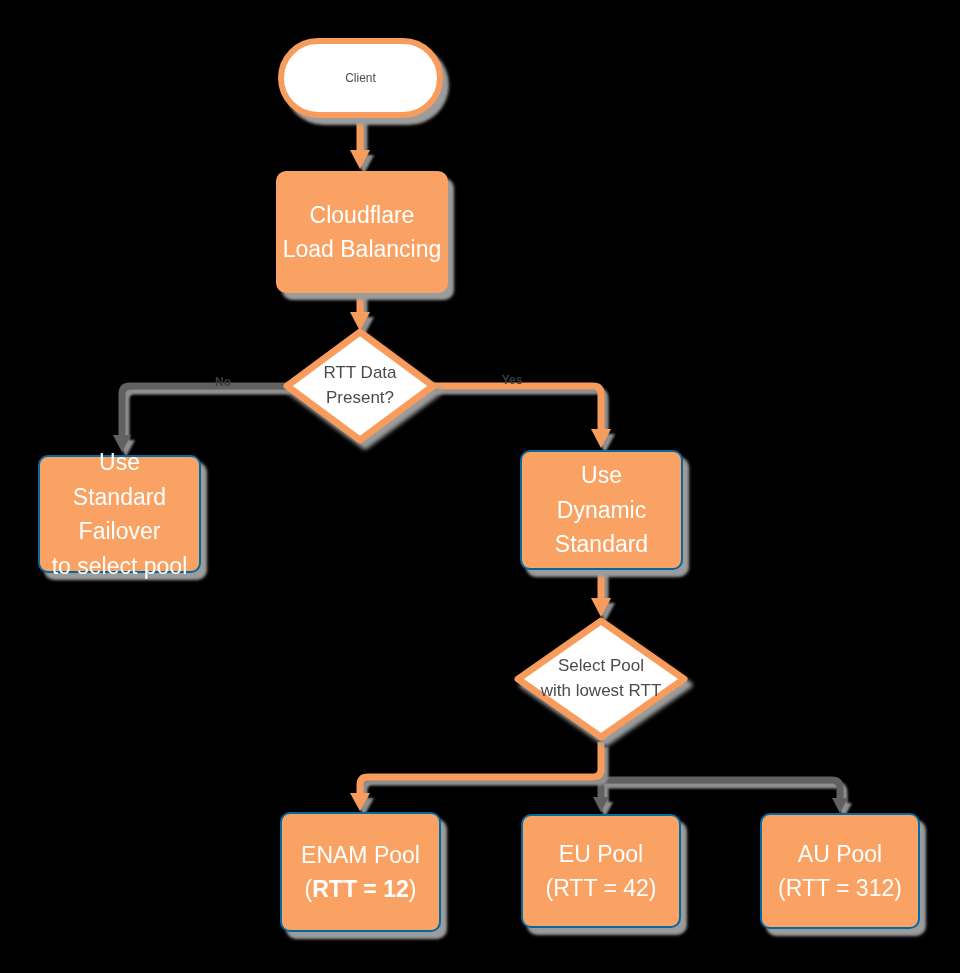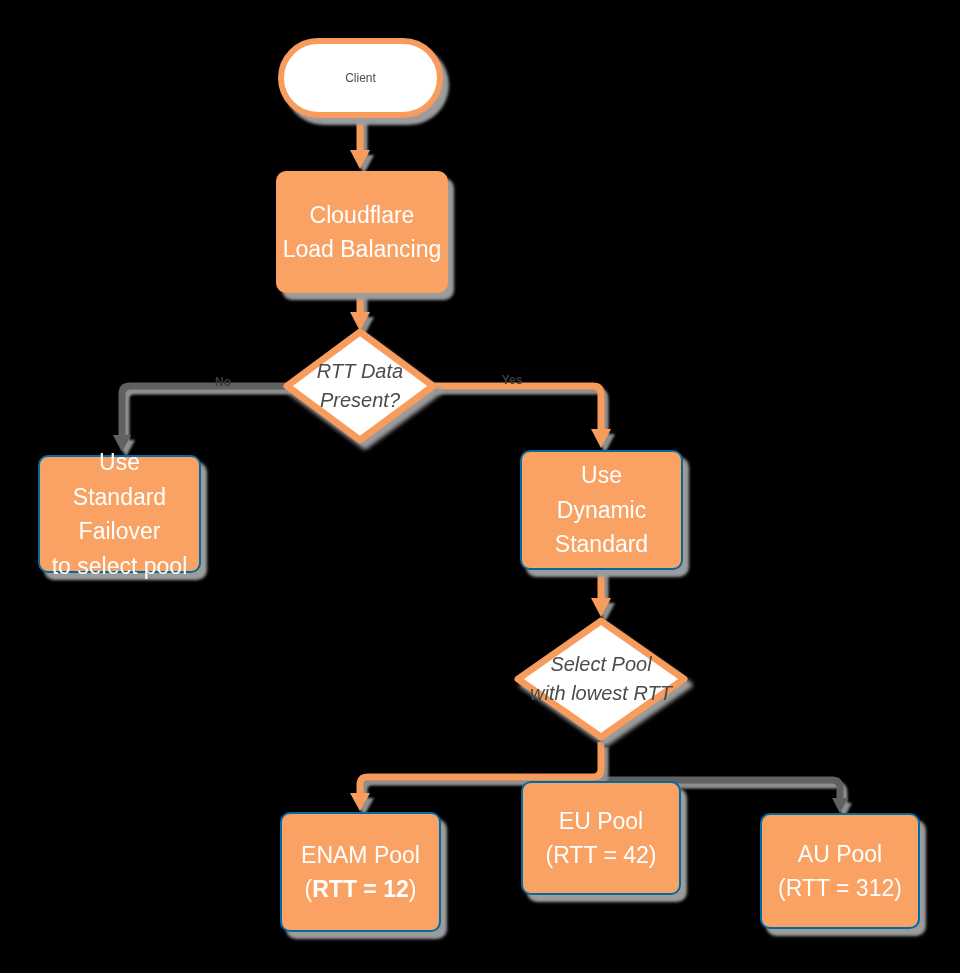--- a/index.html
+++ b/index.html
@@ -57,24 +57,23 @@
   }
   .diamond polygon {
     fill: #FFFFFF;
     stroke: var(--orange);
     stroke-width: 7;
     stroke-linejoin: round;
   }
   .dtext {
     position: relative;
     color: var(--text_dark);
-    font-size: 20px;
+    font-size: 17px;
     line-height: 1.45;
     z-index: 1;
-    font-style: italic;
   }
   .line { display: block; }
   .edge-label {
     position: absolute;
     z-index: 3;
     color: var(--label_dark);
     font-size: 12px;
     font-weight: 700;
     text-align: center;
   }
@@ -165,21 +164,21 @@
       <span class="line">Select Pool</span>
       <span class="line">with lowest RTT</span>
     </div>
   </div>
 
   <div class="node box white-edge" style="left:280px; top:812px; width:161px; height:120px;justify-content:center;">
     <span class="line">ENAM Pool</span>
     <span class="line"><span>(</span><b>RTT = 12</b><span>)</span></span>
   </div>
 
-  <div class="node box white-edge" style="left:521px; top:781px; width:160px; height:114px;">
+  <div class="node box white-edge" style="left:521px; top:814px; width:160px; height:114px;">
     <span class="line">EU Pool</span>
     <span class="line">(RTT = 42)</span>
   </div>
 
   <div class="node box white-edge" style="left:760px; top:813px; width:160px; height:116px;">
     <span class="line">AU Pool</span>
     <span class="line">(RTT = 312)</span>
   </div>
 
   <div class="edge-label" style="left:203px; top:375px; width:40px;">No</div>

